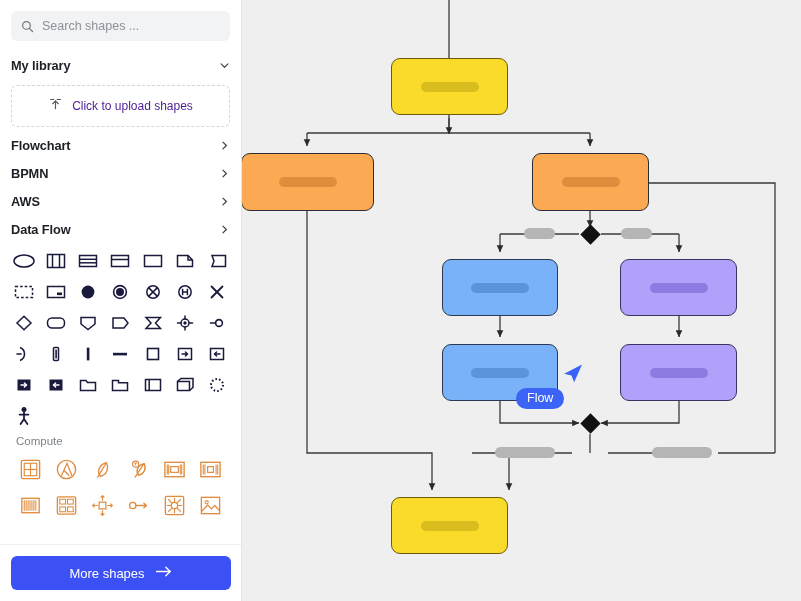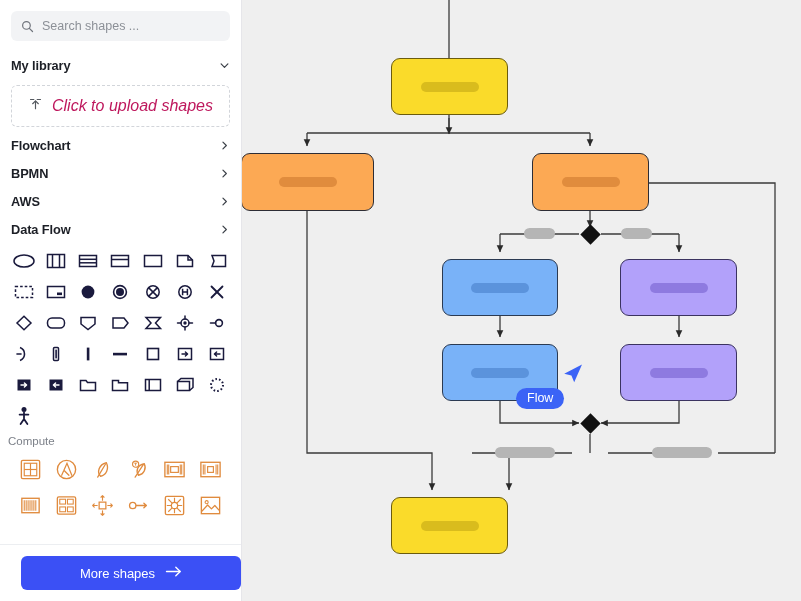--- a/index.html
+++ b/index.html
@@ -72,21 +72,21 @@
     margin: 6px 11px 4px 11px;
     height: 42px;
     border: 1px dashed #d2d5da;
     border-radius: 6px;
     display: flex;
     align-items: center;
     justify-content: center;
     gap: 9px;
     cursor: pointer;
   }
-  .upload-text { font-size: 16px; color: #be185d; font-style: italic; }
+  .upload-text { font-size: 12px; color: #4c1d95; }
   .cat-block { margin-top: 3px; }
 
   
   .shape-grid {
     display: grid;
     grid-template-columns: repeat(7, 1fr);
     gap: 0px;
     padding: 2px 8px 0 8px;
   }
   .shape-cell {
@@ -95,21 +95,21 @@
     align-items: center;
     justify-content: center;
     cursor: pointer;
     border-radius: 4px;
   }
   .shape-cell svg { display: block; }
 
   .group-label {
     font-size: 11.5px;
     color: #7c8089;
-    padding: 4px 0 2px 8px;
+    padding: 4px 0 2px 16px;
   }
 
   .shape-grid-6 {
     display: grid;
     grid-template-columns: repeat(6, 1fr);
     gap: 0px;
     padding: 2px 12px 0 12px;
   }
   .shape-cell6 {
     height: 36px;
@@ -120,21 +120,21 @@
   }
 
   #more-shapes-bar {
     position: absolute;
     left: 0; right: 0; bottom: 0;
     height: 57px;
     background: #ffffff;
     border-top: 1px solid #eceef1;
     display: flex;
     align-items: center;
-    justify-content: flex-end;
+    justify-content: center;
   }
   #more-shapes-btn {
     width: 220px; height: 34px;
     background: #3b50f5;
     border: none;
     border-radius: 6px;
     color: #ffffff;
     font-family: "Liberation Sans", sans-serif;
     font-size: 13px;
     display: flex;

